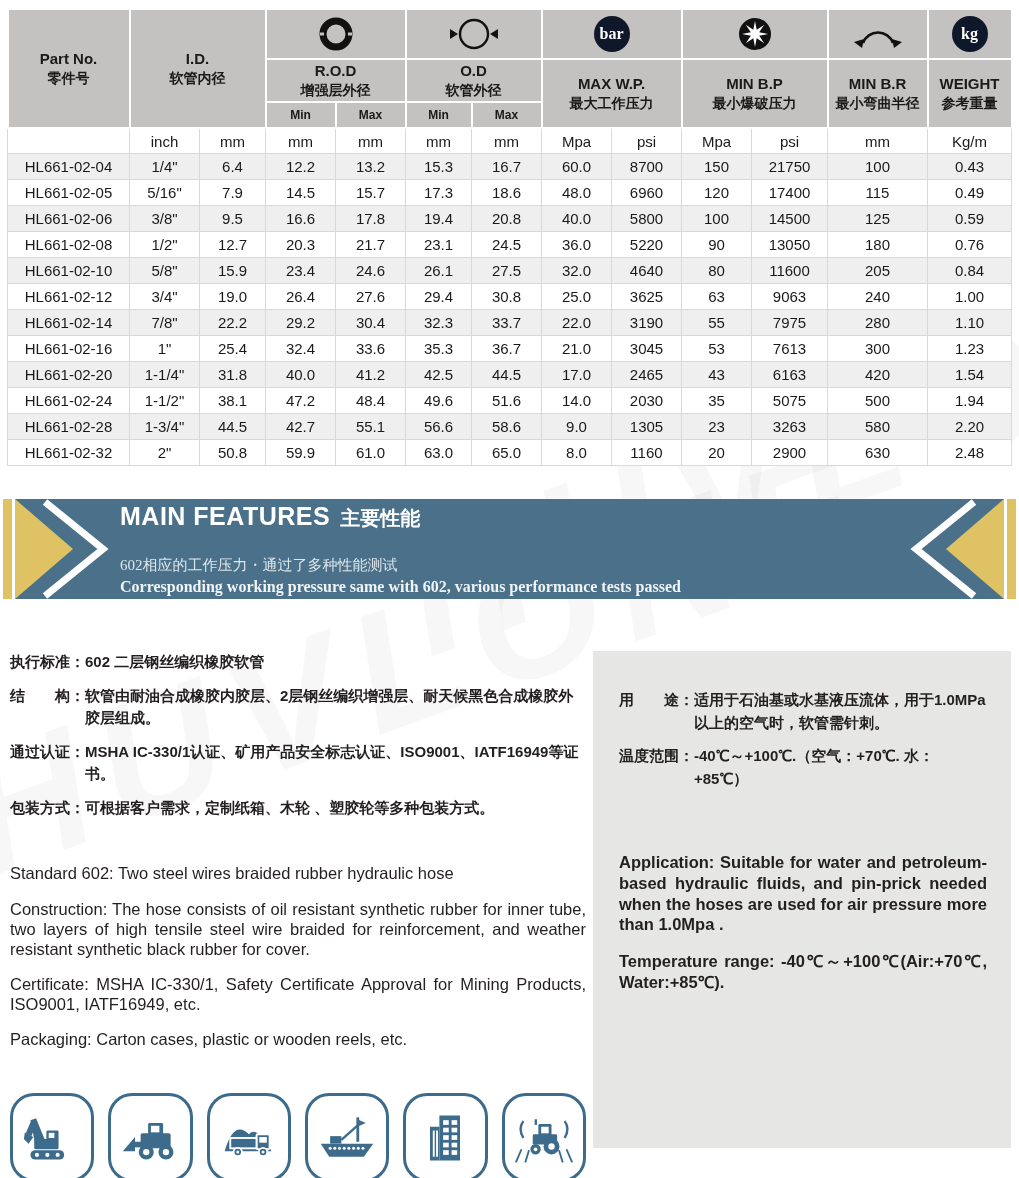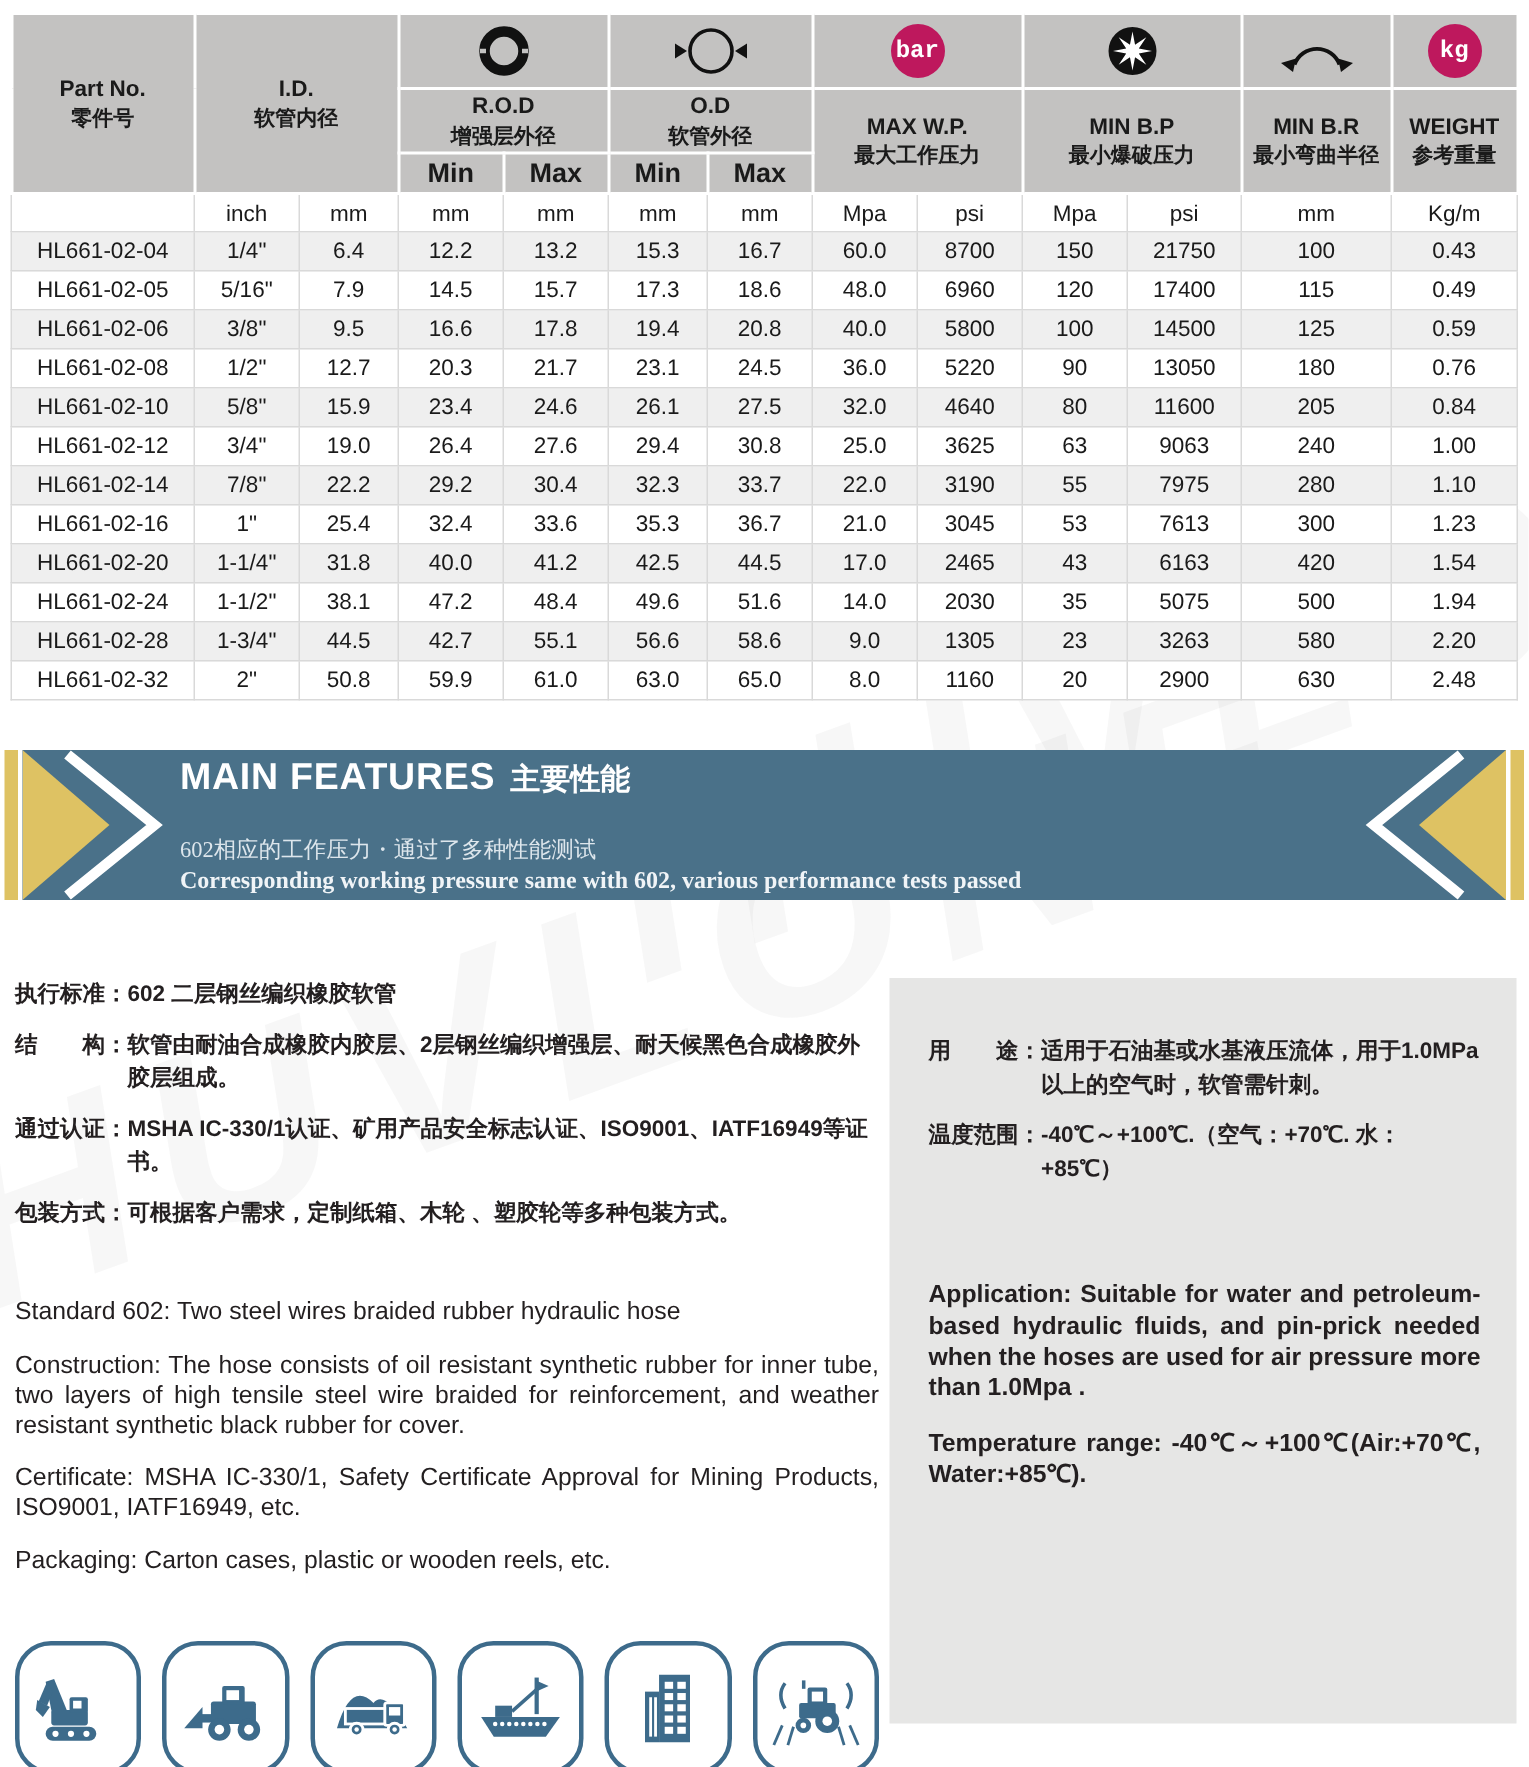--- a/index.html
+++ b/index.html
@@ -13,28 +13,28 @@
   .wm1 { left:-60px; top:560px; transform:rotate(-20deg); }
   .wm2 { left:380px; top:340px; transform:rotate(-20deg); }
 
   
   .spec-table { margin:8px auto 0 auto; width:1004px; border-collapse:collapse; table-layout:fixed;
     border:1px solid #c9c9c9; }
   .spec-table thead th { background:#c3c2c1; border:2px solid #fff; color:#1a1a1a; vertical-align:middle;
     font-weight:700; padding:2px; }
   .h-en { font-size:15px; font-weight:700; line-height:1.25; }
   .h-zh { font-size:14px; font-weight:700; line-height:1.3; }
-  .h-minmax { font-size:18px; font-weight:700; height:26px; }
+  .h-minmax { font-size:12px; font-weight:700; height:26px; }
   .icon-cell { height:50px; }
   .spec-table tbody td { border:1px solid #d9d9d9; text-align:center; font-size:15px;
     height:26px; padding:1px 2px; background:#fff; color:#1a1a1a; }
   .spec-table tbody tr:nth-child(even) td { background:#efefef; }
 
   .badge { display:inline-flex; align-items:center; justify-content:center; width:36px; height:36px;
-    border-radius:50%; background:#be185d; color:#fff; font-family:Liberation Mono, monospace;
+    border-radius:50%; background:#0f172a; color:#fff; font-family:Liberation Serif, serif;
     font-weight:700; font-size:16px; vertical-align:middle; }
   .hicon { vertical-align:middle; }
 
   
   .banner-row { display:flex; align-items:stretch; height:100px; margin:33px 3px 0 3px; }
   .gold-bar { width:9px; background:#dec263; }
   .gold-bar.left { margin-right:3px; } .gold-bar.right { margin-left:3px; }
   .banner { flex:1; position:relative; background:#4a7189; overflow:hidden;
     display:flex; flex-direction:column; justify-content:center; padding:0 120px 0 105px; }
   .banner-decor { position:absolute; top:0; height:100%; }

